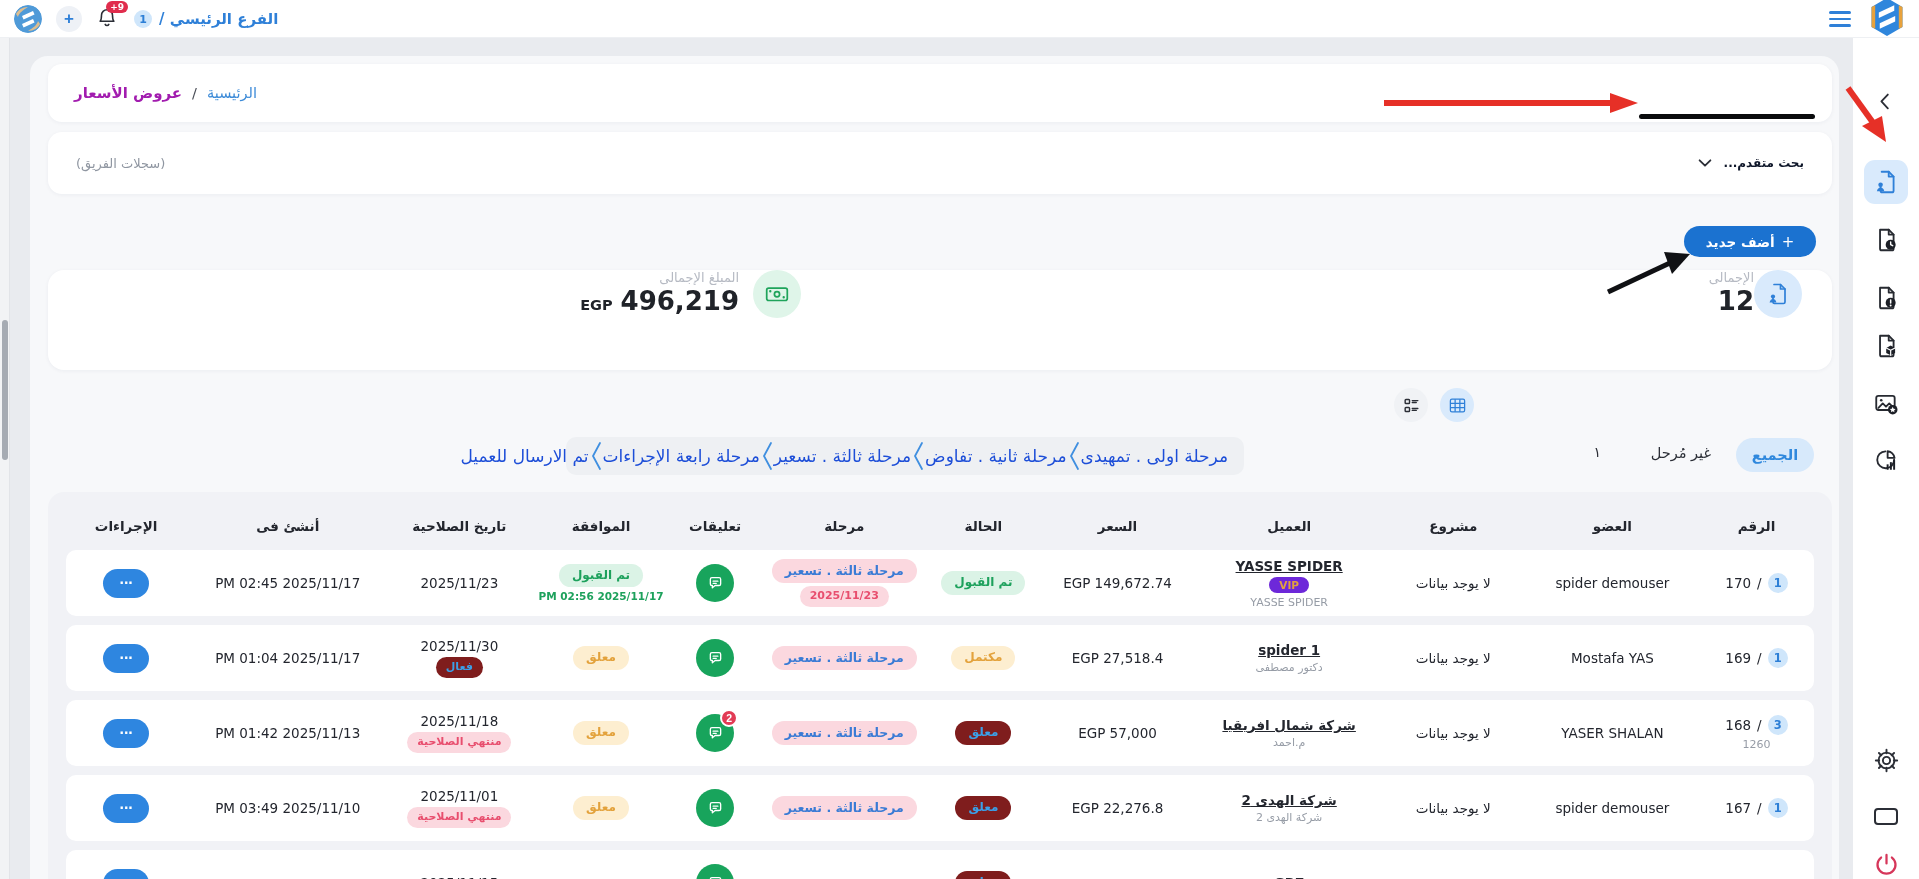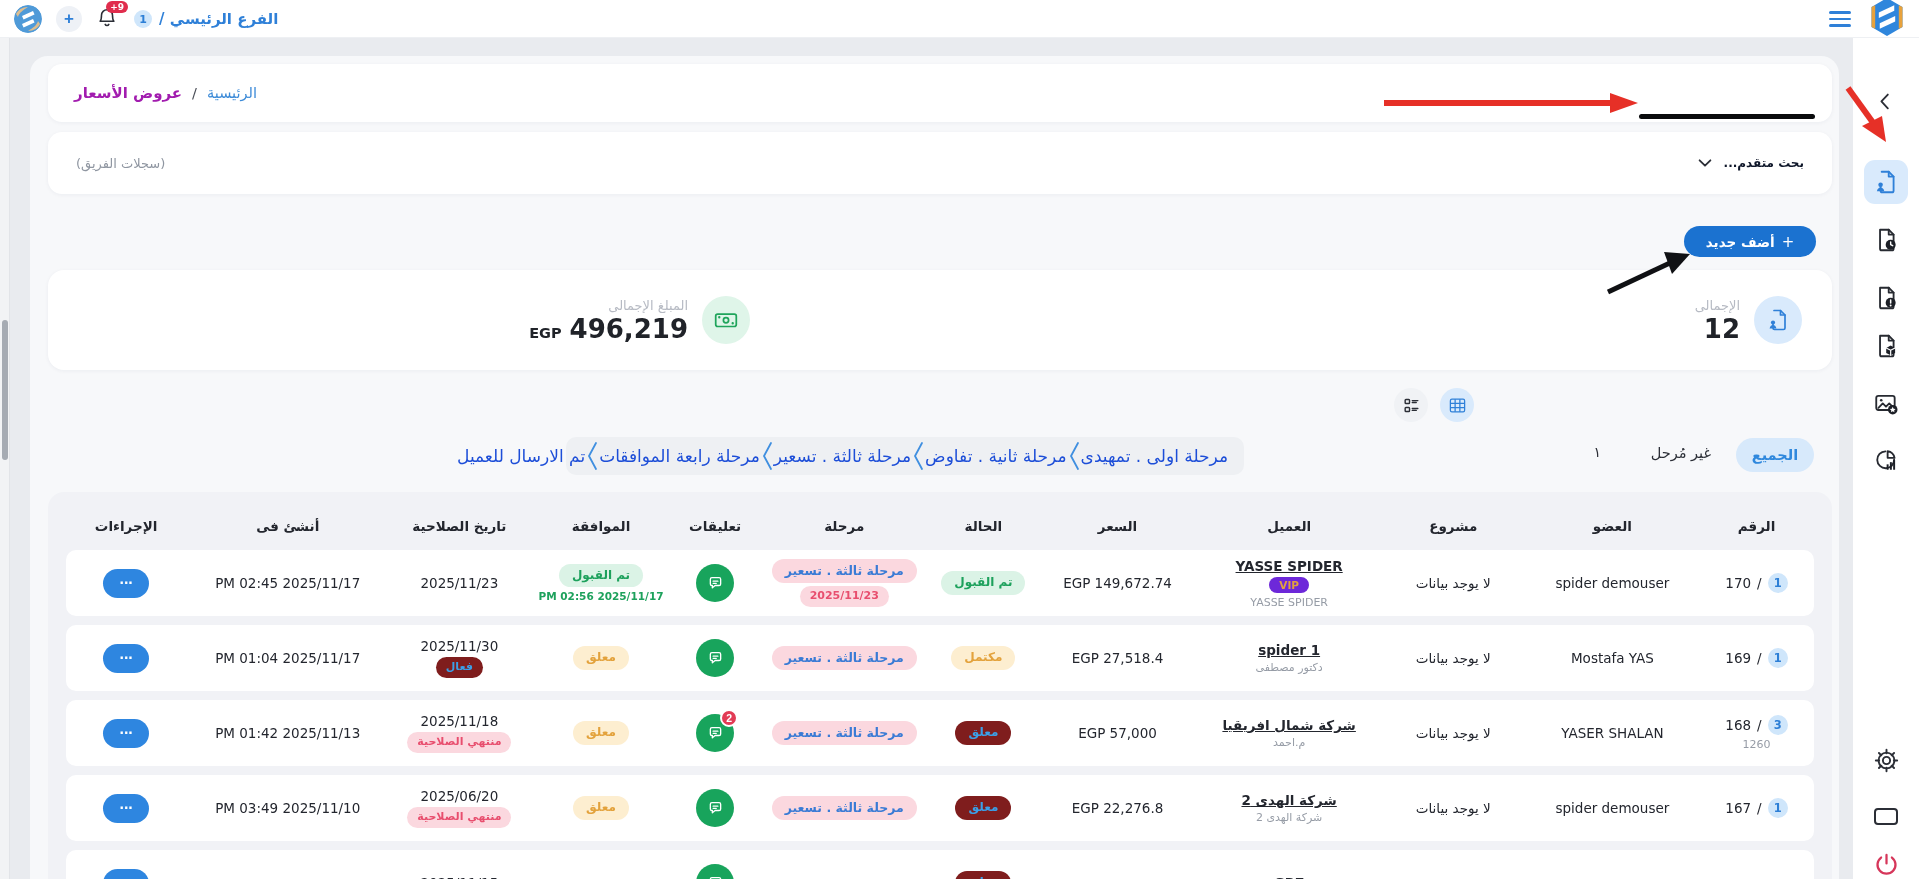--- a/index.html
+++ b/index.html
@@ -38,22 +38,22 @@
   .bc-cur{color:#a21caf;font-weight:700;font-size:15px;}
 
   .search-card{left:48px;right:87px;top:132px;height:62px;display:flex;align-items:center;padding:0 28px;cursor:pointer;}
   .adv-search{display:flex;align-items:center;gap:10px;font-size:12px;color:#0f172a;font-weight:600;}
   .team-records{position:absolute;left:28px;top:50%;transform:translateY(-50%);color:#8f96a1;font-size:13px;}
 
   .add-btn{position:absolute;top:226px;right:103px;width:132px;height:31px;border:none;border-radius:16px;background:#1b72d0;color:#fff;font-size:13.5px;font-weight:700;display:flex;align-items:center;justify-content:center;gap:7px;cursor:pointer;font-family:inherit;}
   .add-btn .plus{font-size:15px;font-weight:400;}
 
   .sum-card{left:48px;right:87px;top:270px;height:100px;border-radius:16px;}
-  .sum-right{position:absolute;right:30px;top:0;height:100%;display:flex;align-items:center;gap:14px;}
-  .sum-left{position:absolute;right:1082px;top:0;height:100%;display:flex;align-items:center;gap:14px;}
+  .sum-right{position:absolute;right:30px;top:0;height:100%;display:flex;}
+  .sum-left{position:absolute;right:1031px;top:0;height:100%;display:flex;gap:14px;}
   .sum-icon{width:48px;height:48px;border-radius:50%;display:flex;align-items:center;justify-content:center;flex:0 0 auto;}
   .sum-icon.blue{background:#d9eafc;color:#2f80d8;}
   .sum-icon.green{background:#dff5e9;color:#1fa45b;}
   .sum-label{color:#b6bac3;font-size:13px;margin-bottom:3px;}
   .sum-value{color:#202329;font-size:26px;font-weight:800;line-height:1;}
   .amount-line{display:flex;align-items:baseline;gap:8px;}
   .amount-cur{font-size:14.5px;font-weight:600;color:#202329;}
 
   .toggles{position:absolute;top:388px;right:445px;display:flex;gap:12px;direction:ltr;}
   .toggle-circle{width:34px;height:34px;border-radius:50%;display:flex;align-items:center;justify-content:center;border:none;cursor:pointer;}
@@ -322,21 +322,21 @@
         <svg width="14" height="32" viewBox="0 0 14 32" fill="none" stroke="#3f8fe0" stroke-width="1.8" stroke-linecap="round" stroke-linejoin="round">
           <polyline points="11,3 4,16 11,29"></polyline>
         </svg>
       </span>
       <span class="stage-item">مرحلة ثالثة . تسعير</span>
       <span class="stage-sep">
         <svg width="14" height="32" viewBox="0 0 14 32" fill="none" stroke="#3f8fe0" stroke-width="1.8" stroke-linecap="round" stroke-linejoin="round">
           <polyline points="11,3 4,16 11,29"></polyline>
         </svg>
       </span>
-      <span class="stage-item">مرحلة رابعة الموافقات</span>
+      <span class="stage-item">مرحلة رابعة الإجراءات</span>
       <span class="stage-sep">
         <svg width="14" height="32" viewBox="0 0 14 32" fill="none" stroke="#3f8fe0" stroke-width="1.8" stroke-linecap="round" stroke-linejoin="round">
           <polyline points="11,3 4,16 11,29"></polyline>
         </svg>
       </span>
       <span class="stage-item">تم الارسال للعميل</span>
     </div>
 
   <div class="table-wrap">
     <div class="thead">
@@ -553,21 +553,21 @@
                 <path d="M9 9h6M9 11.8h4"></path>
               </svg>
 
       </button>
     </div>
     <div class="cell c-approval">
       <span class="pill warning">معلق</span>
 
     </div>
     <div class="cell c-validity">
-      <span class="ltr" dir="ltr">2025/06/20</span>
+      <span class="ltr" dir="ltr">2025/11/01</span>
       <span class="pill sm danger">منتهي الصلاحية</span>
     </div>
     <div class="cell c-created">
             <span class="ltr" dir="ltr">PM 03:49 2025/11/10</span>
           </div>
     <div class="cell c-actions">
             <button class="dots">...</button>
           </div>
   </div>
         <div class="trow">

